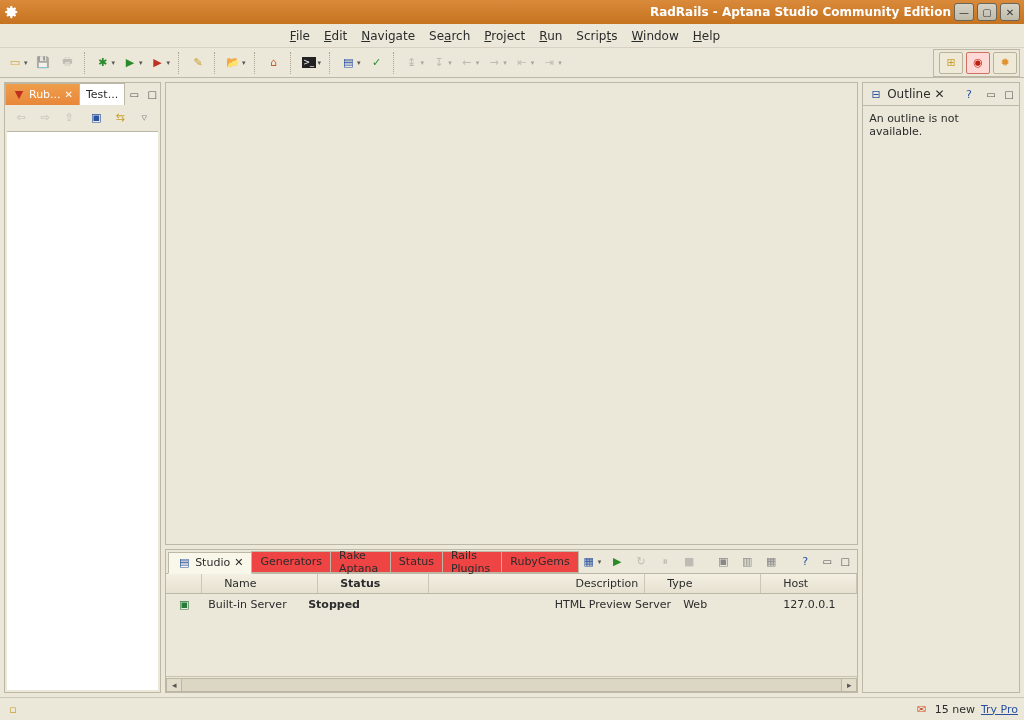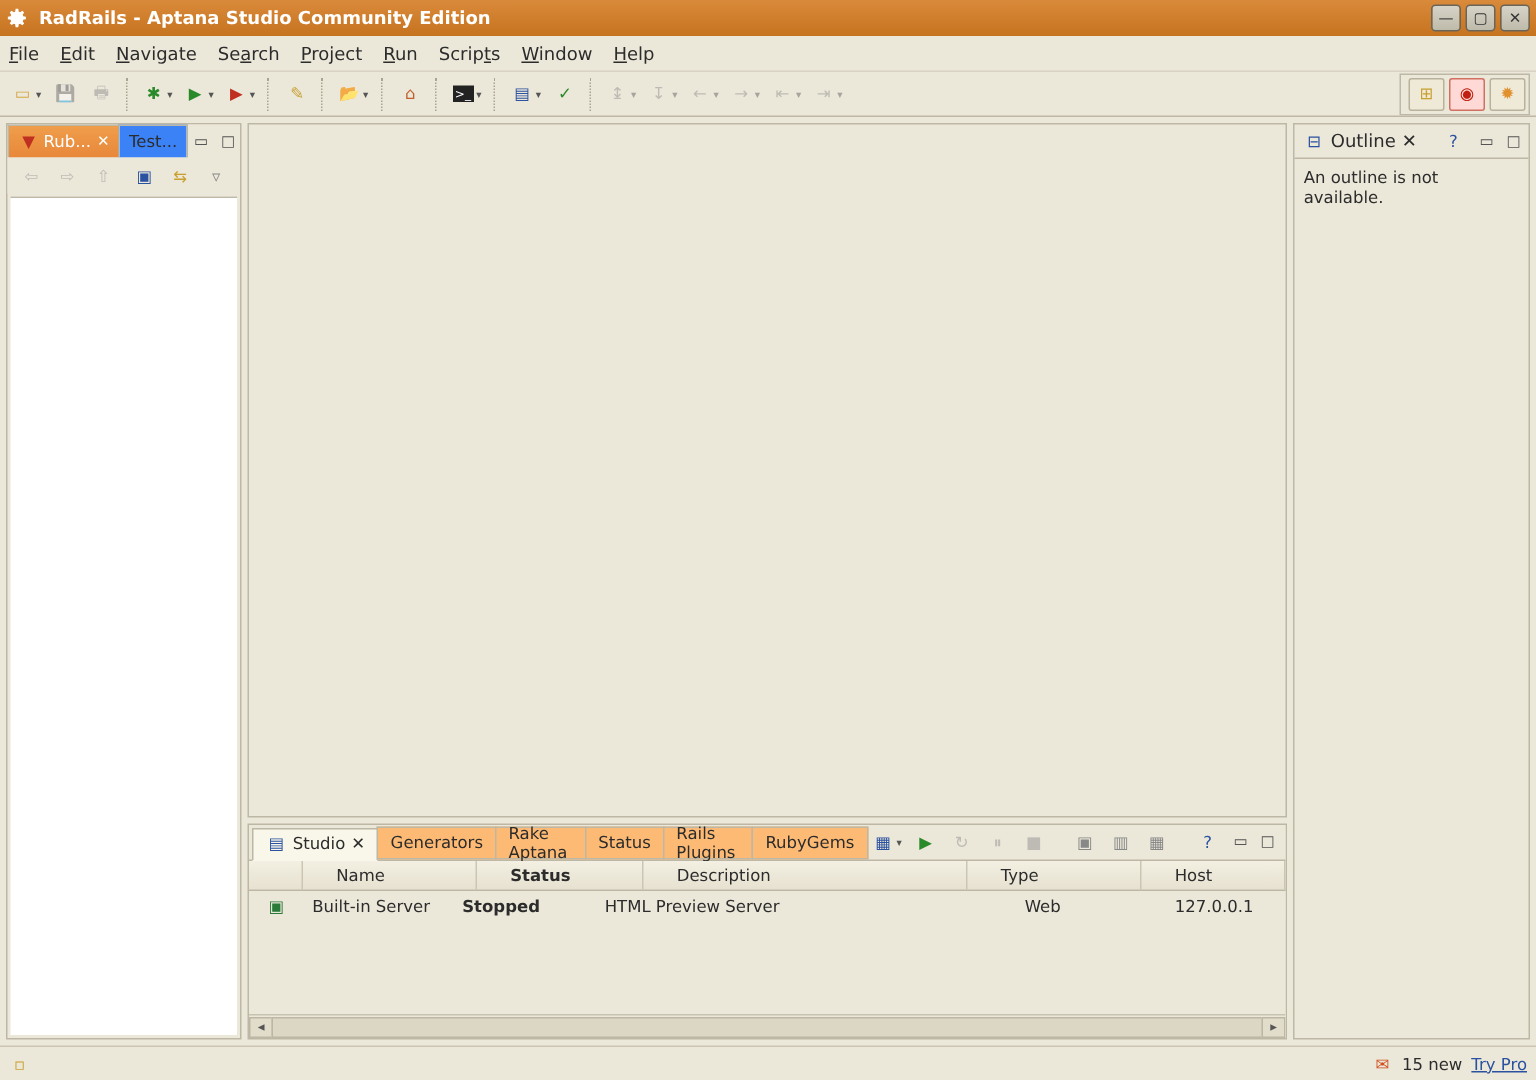--- a/index.html
+++ b/index.html
@@ -1,64 +1,64 @@
 <!DOCTYPE html>
 <html><head>
 <meta charset="utf-8">
 <style>
   * { box-sizing: border-box; margin: 0; padding: 0; font-family: "DejaVu Sans", Arial, sans-serif; }
   body { background: #ebe7d9; width: 1024px; height: 720px; overflow: hidden; font-size: 12px; color: #2c2c2c; }
 
   
   .titlebar { height: 24px; background: linear-gradient(#d98a3a,#c6731f); display:flex; align-items:center; padding:0 4px; color:#fff; }
   .titlebar .gear { width:16px; height:16px; margin-right:6px; display:flex; align-items:center; justify-content:center; }
-  .titlebar .title { flex:1; text-align:left; font-weight:bold; }
+  .titlebar .title { flex:1; text-align:right; font-weight:bold; }
   .titlebar .winbtn { width:20px; height:18px; background: linear-gradient(#d6d3c7,#bfbbab); border:1px solid #6a6557; border-radius:3px; margin-left:3px; display:flex; align-items:center; justify-content:center; font-size:10px; color:#333; cursor:pointer; }
 
   
-  .menubar { height:24px; background:#ebe7d9; display:flex; align-items:center; padding:0 6px; border-bottom:1px solid #d7d2c3; }
+  .menubar { height:24px; background:#ebe7d9; display:flex; align-items:center; padding:0 6px; border-bottom:1px solid #d7d2c3;justify-content:center; }
   .menubar span { margin-right:14px; cursor:pointer; }
   .menubar span u { text-decoration: underline; }
 
   
   .toolbar { height:30px; background:#ebe7d9; display:flex; align-items:center; padding:0 4px; border-bottom:1px solid #bdb8a5; }
   .tb-sep { width:4px; height:22px; border-left:1px dotted #a9a48f; margin:0 4px; }
   .tb-btn { min-width:22px; height:22px; margin:0 1px; display:flex; align-items:center; justify-content:center; cursor:pointer; border:1px solid transparent; border-radius:2px; padding:0 2px; }
   .tb-btn.disabled { opacity:.45; cursor:default; }
   .tb-drop::after { content:"▾"; font-size:7px; color:#555; margin-left:2px; }
   .toolbar .right { margin-left:auto; display:flex; align-items:center; }
   .persp-btn { width:24px; height:22px; border:1px solid #b8b29d; background:#efe9d8; margin-left:3px; display:flex; align-items:center; justify-content:center; border-radius:2px; cursor:pointer; }
   .persp-btn.active { background:#ffd9d5; border-color:#d07060; }
 
   
   .workspace { position:absolute; top:78px; bottom:23px; left:0; right:0; display:flex; padding:4px; gap:4px; }
   .panel { border:1px solid #bdb8a5; background:#ebe7d9; display:flex; flex-direction:column; }
 
   
   .left-panel { width:182px; }
   .tabrow { display:flex; align-items:center; height:22px; background:#ebe7d9; }
-  .tab { height:22px; padding:0 6px; display:flex; align-items:center; border:1px solid #bdb8a5; border-bottom:none; background:#3b82f6; margin-right:-1px; cursor:pointer; font-size:11px; }
+  .tab { height:22px; padding:0 6px; display:flex; align-items:center; border:1px solid #bdb8a5; border-bottom:none; background:#ffffff; margin-right:-1px; cursor:pointer; font-size:11px; }
   .tab.active { background:linear-gradient(#ef9e4b,#e8873a); color:#fff; }
   .tabrow .spacer { flex:1; }
   .tab .close { margin-left:4px; font-size:10px; }
   .mini-btn { width:16px; height:14px; margin-left:2px; display:flex; align-items:center; justify-content:center; cursor:pointer; font-size:10px; color:#555; }
   .left-toolbar { height:24px; display:flex; align-items:center; padding:0 4px; background:#ebe7d9; }
   .left-toolbar .right { margin-left:auto; display:flex; }
   .ruby-content { flex:1; background:#fff; border-top:1px solid #bdb8a5; margin:2px; }
 
   
   .center-col { flex:1; display:flex; flex-direction:column; gap:4px; }
   .editor-panel { flex:1; position:relative; }
   .editor-panel .editor-controls { position:absolute; top:2px; right:4px; display:flex; }
   .editor-area { position:absolute; top:4px; left:4px; right:4px; bottom:4px; background:#ebe7d9; }
 
   
   .bottom-panel { height:144px; }
   .bottom-tabs { display:flex; align-items:center; height:24px; padding-left:2px; background:#ebe7d9; border-bottom:1px solid #bdb8a5; }
-  .btab { height:22px; padding:0 8px; display:flex; align-items:center; border:1px solid #bdb8a5; background:#fdba74; margin-right:-1px; cursor:pointer; font-size:11px; }
+  .btab { height:22px; padding:0 8px; display:flex; align-items:center; border:1px solid #bdb8a5; background:#ef4444; margin-right:-1px; cursor:pointer; font-size:11px; }
   .btab.active { background:#f9f6ea; position:relative; top:1px; border-bottom:1px solid #f9f6ea; }
   .bottom-tabs .right { margin-left:auto; display:flex; align-items:center; padding-right:4px; }
   .table-head { display:flex; height:20px; background:linear-gradient(#f3efe2,#e6e1d0); border-bottom:1px solid #bdb8a5;gap:16px; }
   .th { padding:3px 6px; border-right:1px solid #cbc6b3; font-size:11px; }
   .tr { display:flex; height:20px; align-items:center; background:#ebe7d9; }
   .td { padding:0 6px; font-size:11px; overflow:hidden; white-space:nowrap; }
   .table-body { flex:1; background:#ebe7d9; overflow:hidden; display:flex; flex-direction:column; }
   .hscroll { height:16px; background:#ebe7d9; border-top:1px solid #c8c3b0; display:flex; align-items:center; }
   .hscroll .arrow { width:16px; height:14px; background:#e2ddcb; border:1px solid #bcb7a4; display:flex; align-items:center; justify-content:center; font-size:9px; color:#555; }
   .hscroll .track { flex:1; height:14px; background:#dcd7c4; border:1px solid #bcb7a4; margin:0 -1px; }
@@ -76,21 +76,21 @@
   
   .ic { width:14px; height:14px; display:inline-flex; align-items:center; justify-content:center; font-size:11px; }
   .ic-green-play { color:#2a8a2a; }
   .ic-red-stop { color:#c03020; }
   .ic-gear { color:#e0902d; }
   .ic-folder { color:#d6a648; }
   .ic-blue { color:#2a52a0; }
   .ic-gray { color:#888; }
   .col-name { width:100px; }
   .col-status { width:95px;font-weight:bold; }
-  .col-desc { flex:1; min-width:200px; }
+  .col-desc { flex:1; min-width:200px;text-align:right; }
   .col-type { width:100px; }
   .col-host { width:80px; }
   .row-icon { width:36px; display:flex; justify-content:center; }
   .persp-box { display:flex; align-items:center; border:1px solid #bdb8a5; padding:2px; background:#ebe7d9; }
 </style>
 </head>
 <body>
 
 <div class="titlebar">
   <div class="gear">

